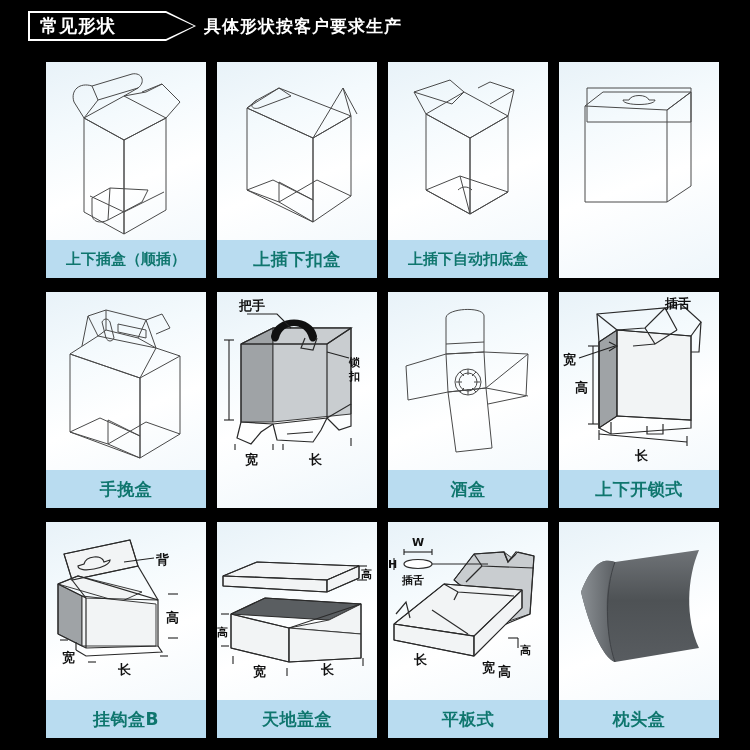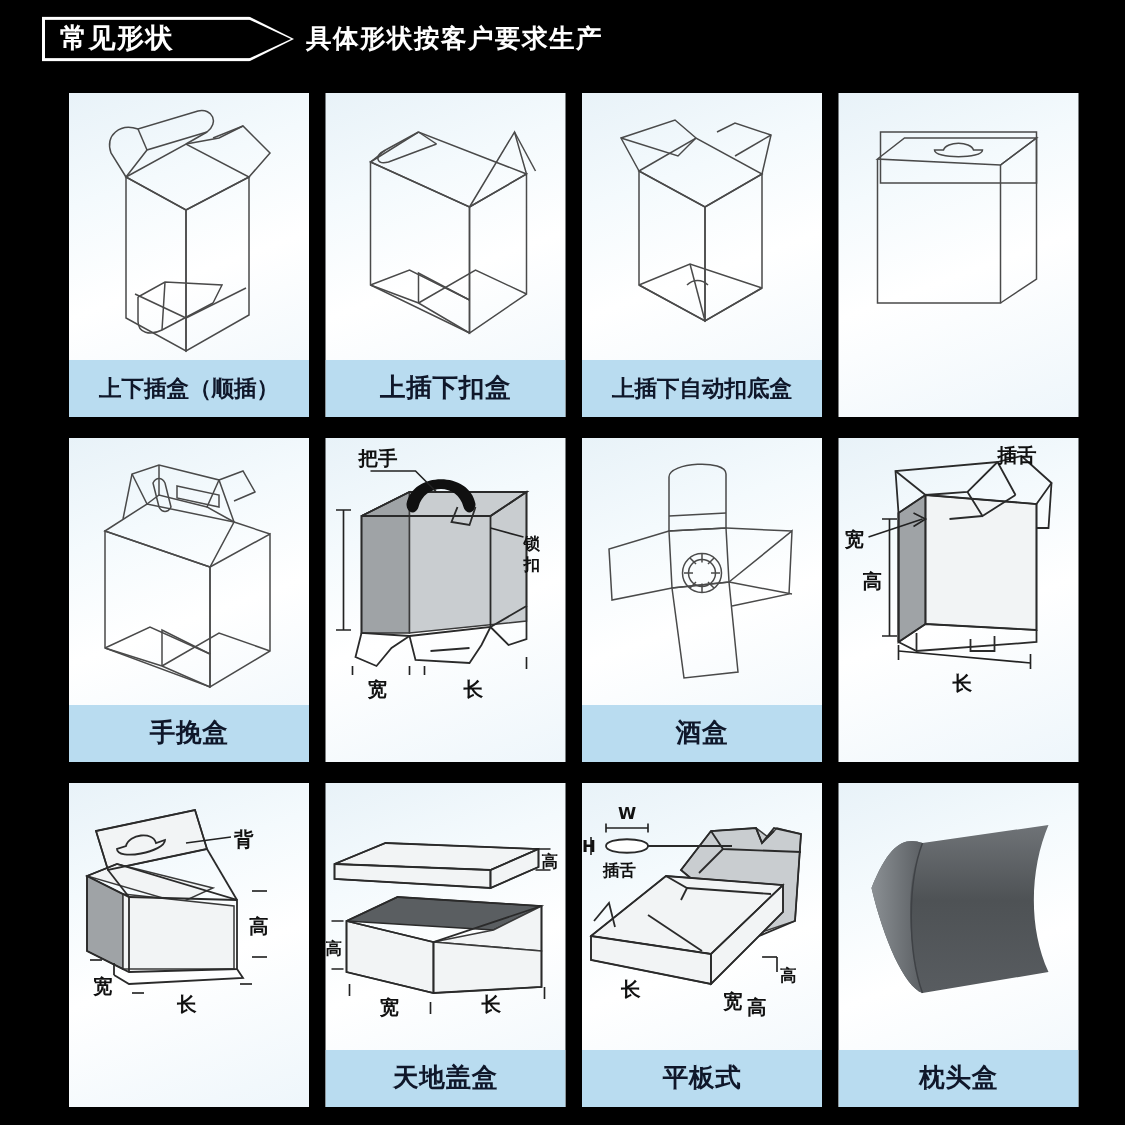--- a/index.html
+++ b/index.html
@@ -88,21 +88,21 @@
   }
   .art svg { display: block; width: 160px; height: 178px; }
   .caption {
     position: absolute;
     left: 0; bottom: 0;
     width: 160px; height: 38px;
     background: #b9dcf0;
     display: flex;
     align-items: center;
     justify-content: center;
-    color: #0f172a;
+    color: #0f766e;
     font-size: 17px;
     font-weight: 700;
     letter-spacing: 0.5px;
     line-height: 1;
     white-space: nowrap;
   }
   .caption.small { font-size: 15px; letter-spacing: 0; }
 
   
   .ln { fill: none; stroke: #4a4a4a; stroke-width: 1; }
@@ -348,20 +348,21 @@
             <path d="M128,144 L128,154"></path>
             <path d="M20,66 L56,54"></path>
             <path d="M50,50 L58,54 L50,59"></path>
           </g>
           <text class="lbl" x="106" y="16">插舌</text>
           <text class="lbl" x="4" y="72">宽</text>
           <text class="lbl" x="16" y="100">高</text>
           <text class="lbl" x="76" y="168">长</text>
         </svg>
       </div>
+      <div class="caption">上下开锁式</div>
     </div>
 
     <div class="cell">
       <div class="art">
         <svg viewBox="0 0 160 178" xmlns="http://www.w3.org/2000/svg">
 
           <path class="filllight" d="M18,32 L84,18 L92,44 L26,58 Z"></path>
 
           <path class="filllight" d="M12,62 L32,54 L96,70 L74,80 Z"></path>
 
@@ -389,20 +390,21 @@
             <path d="M14,118 L22,118"></path>
             <path d="M42,140 L50,140"></path>
             <path d="M114,134 L122,134"></path>
           </g>
           <text class="lbl" x="110" y="42">背</text>
           <text class="lbl" x="120" y="100">高</text>
           <text class="lbl" x="16" y="140">宽</text>
           <text class="lbl" x="72" y="152">长</text>
         </svg>
       </div>
+      <div class="caption">挂钩盒B</div>
     </div>
 
     <div class="cell">
       <div class="art">
         <svg viewBox="0 0 160 178" xmlns="http://www.w3.org/2000/svg">
 
           <path class="filllight" d="M6,54 L40,40 L142,44 L110,58 Z"></path>
           <path class="filllight" d="M6,54 L6,64 L110,70 L110,58 Z"></path>
           <path class="filllight" d="M110,58 L142,44 L142,56 L110,70 Z"></path>
           <g class="ln2">

